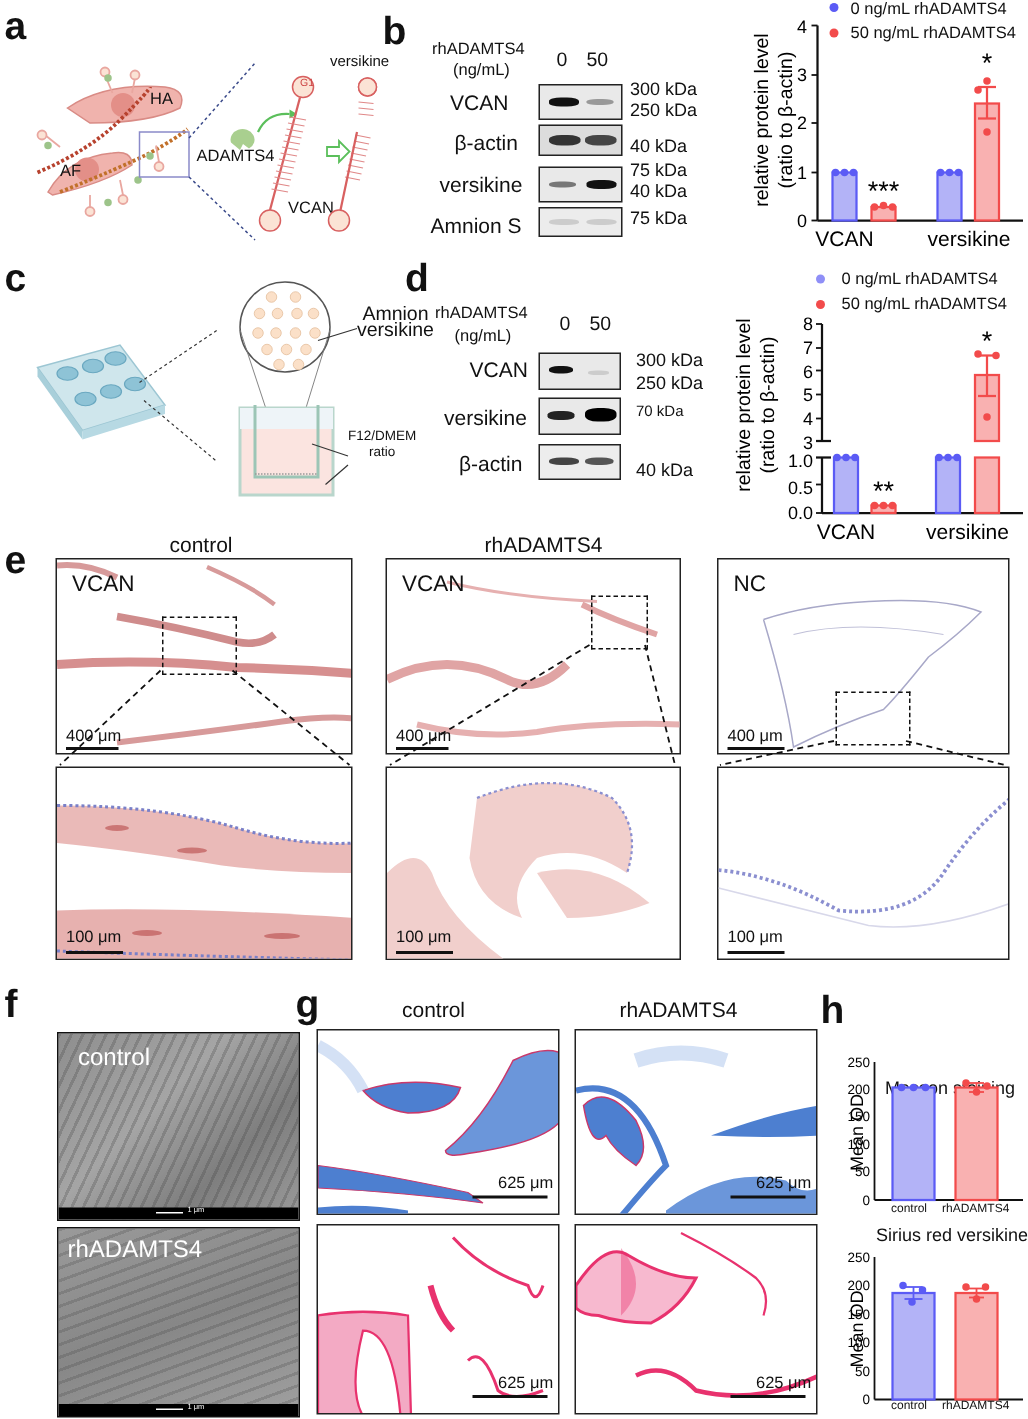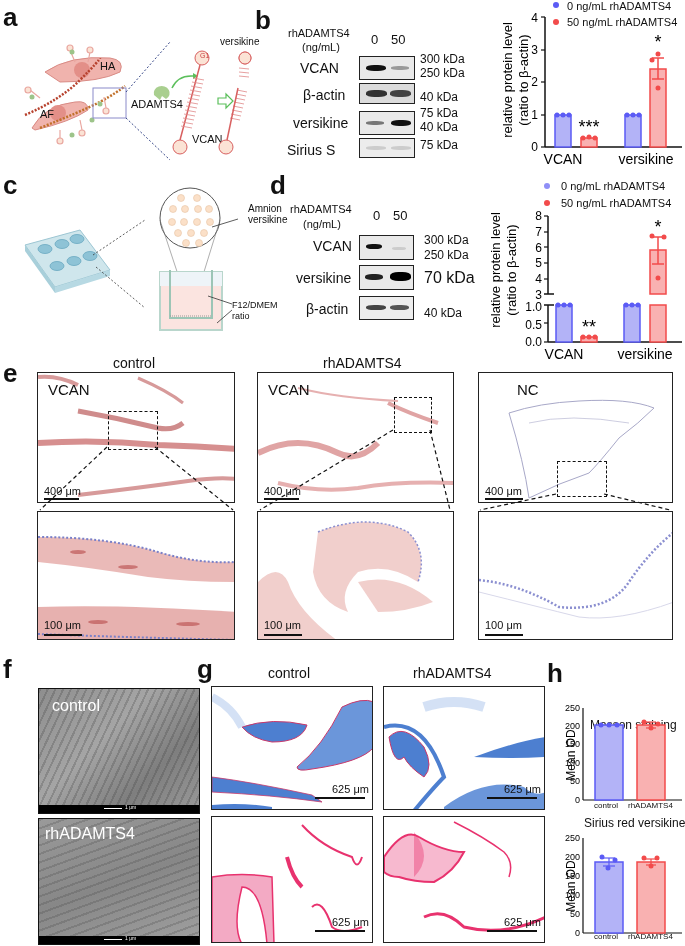--- a/index.html
+++ b/index.html
@@ -131,21 +131,21 @@
 <div class="t" style="left:420px;top:90px;font-size:12px;">40 kDa</div>
 
 <div class="t" style="left:293px;top:115px;font-size:14px;">versikine</div>
 <div class="blot" style="left:359px;top:111px;width:56px;height:24px;">
   <div class="band" style="left:6px;top:9px;width:18px;height:4px;background:#777;"></div>
   <div class="band" style="left:31px;top:8px;width:20px;height:6px;background:#111;"></div>
 </div>
 <div class="t" style="left:420px;top:106px;font-size:12px;">75 kDa</div>
 <div class="t" style="left:420px;top:120px;font-size:12px;">40 kDa</div>
 
-<div class="t" style="left:287px;top:142px;font-size:14px;">Sirius S</div>
+<div class="t" style="left:287px;top:142px;font-size:14px;">Amnion S</div>
 <div class="blot" style="left:359px;top:138px;width:56px;height:20px;background:#ececec;">
   <div class="band" style="left:6px;top:7px;width:20px;height:4px;background:#ccc;"></div>
   <div class="band" style="left:31px;top:7px;width:20px;height:4px;background:#ccc;"></div>
 </div>
 <div class="t" style="left:420px;top:138px;font-size:12px;">75 kDa</div>
 
 <svg style="left:470px;top:0;" width="215" height="165">
   <text x="42" y="80" transform="rotate(-90 42 80)" text-anchor="middle" font-size="13" font-family="Liberation Sans, sans-serif">relative protein level</text>
   <text x="58" y="80" transform="rotate(-90 58 80)" text-anchor="middle" font-size="13" font-family="Liberation Sans, sans-serif">(ratio to β-actin)</text>
   <g font-size="12" font-family="Liberation Sans, sans-serif" text-anchor="end">
@@ -240,25 +240,25 @@
   <line x1="220" y1="40" x2="191" y2="134" stroke="#777" stroke-width="0.6"></line>
 
   <rect x="160" y="92" width="62" height="58" fill="#fbe4e0" stroke="#b9d6cc" stroke-width="2"></rect>
   <rect x="160" y="92" width="62" height="14" fill="#eef4f8"></rect>
   <path d="M170 90 L170 138 L212 138 L212 90" fill="none" stroke="#9cc5b6" stroke-width="2"></path>
   <line x1="170" y1="136" x2="212" y2="136" stroke="#999" stroke-width="1" stroke-dasharray="1 1"></line>
   <line x1="212" y1="47" x2="238" y2="39" stroke="#333" stroke-width="0.8"></line>
   <line x1="208" y1="116" x2="232" y2="124" stroke="#333" stroke-width="0.8"></line>
   <line x1="217" y1="143" x2="232" y2="130" stroke="#333" stroke-width="0.8"></line>
 </svg>
-<div class="t" style="left:248px;top:203px;font-size:10px;line-height:11px;">
+<div class="t" style="left:238px;top:203px;font-size:13px;line-height:11px;text-align:center;">
   <span>Amnion</span><br>
   <span>versikine</span>
 </div>
-<div class="t" style="left:232px;top:300px;font-size:9px;line-height:11px;">
+<div class="t" style="left:232px;top:285px;font-size:9px;line-height:11px;text-align:center;">
   <span>F12/DMEM</span><br>
   <span>ratio</span>
 </div>
 
 <div class="plabel" style="left:270px;top:172px;">d</div>
 <div class="t" style="left:290px;top:203px;font-size:11px;">rhADAMTS4</div>
 <div class="t" style="left:303px;top:218px;font-size:11px;">(ng/mL)</div>
 <div class="t" style="left:373px;top:208px;font-size:13px;">0</div>
 <div class="t" style="left:393px;top:208px;font-size:13px;">50</div>
 
@@ -268,21 +268,21 @@
   <div class="band" style="left:32px;top:11px;width:14px;height:3px;background:#ccc;"></div>
 </div>
 <div class="t" style="left:424px;top:233px;font-size:12px;">300 kDa</div>
 <div class="t" style="left:424px;top:248px;font-size:12px;">250 kDa</div>
 
 <div class="t" style="left:296px;top:270px;font-size:14px;">versikine</div>
 <div class="blot" style="left:359px;top:265px;width:55px;height:25px;">
   <div class="band" style="left:5px;top:8px;width:18px;height:6px;background:#222;"></div>
   <div class="band" style="left:30px;top:6px;width:21px;height:9px;background:#000;"></div>
 </div>
-<div class="t" style="left:424px;top:269px;font-size:16px;">70 kDa</div>
+<div class="t" style="left:424px;top:269px;font-size:10px;">70 kDa</div>
 
 <div class="t" style="left:306px;top:301px;font-size:14px;">β-actin</div>
 <div class="blot" style="left:359px;top:296px;width:55px;height:24px;background:#ededed;">
   <div class="band" style="left:6px;top:8px;width:20px;height:5px;background:#444;"></div>
   <div class="band" style="left:30px;top:8px;width:19px;height:5px;background:#555;"></div>
 </div>
 <div class="t" style="left:424px;top:306px;font-size:12px;">40 kDa</div>
 
 <svg style="left:470px;top:160px;" width="215" height="180">
   <text x="30" y="110" transform="rotate(-90 30 110)" text-anchor="middle" font-size="13" font-family="Liberation Sans, sans-serif">relative protein level</text>
@@ -378,21 +378,21 @@
   <div class="abs" style="left:136px;top:24px;width:36px;height:34px;border:1.5px dashed #111;"></div>
   <div class="sbtext" style="left:6px;top:112px;">400 μm</div>
   <div class="scalebar" style="left:6px;top:125px;width:35px;"></div>
 </div>
 
 <div class="frame" style="left:478px;top:372px;width:195px;height:131px;">
   <svg style="left:0;top:0;" width="195" height="131">
     <path d="M30 40 Q60 30 100 28 Q150 25 175 35 Q160 50 140 65 Q120 90 110 100 Q80 110 50 125 Q45 90 30 40" stroke="#a8a8c8" stroke-width="1" fill="none"></path>
     <path d="M50 50 Q90 40 150 50" stroke="#c0c0d8" stroke-width="0.8" fill="none"></path>
   </svg>
-  <div class="t" style="left:10px;top:8px;font-size:15px;margin-left:28px;">NC</div>
+  <div class="t" style="left:10px;top:8px;font-size:15px;">NC</div>
   <div class="abs" style="left:78px;top:88px;width:48px;height:34px;border:1.5px dashed #111;"></div>
   <div class="sbtext" style="left:6px;top:112px;">400 μm</div>
   <div class="scalebar" style="left:6px;top:125px;width:38px;"></div>
 </div>
 
 <svg style="left:0;top:0;" width="685" height="946">
   <g stroke="#111" stroke-width="1.2" stroke-dasharray="4 3">
     <line x1="107" y1="447" x2="40" y2="510"></line>
       <line x1="155" y1="447" x2="233" y2="510"></line>
     <line x1="393" y1="430" x2="260" y2="510"></line>

